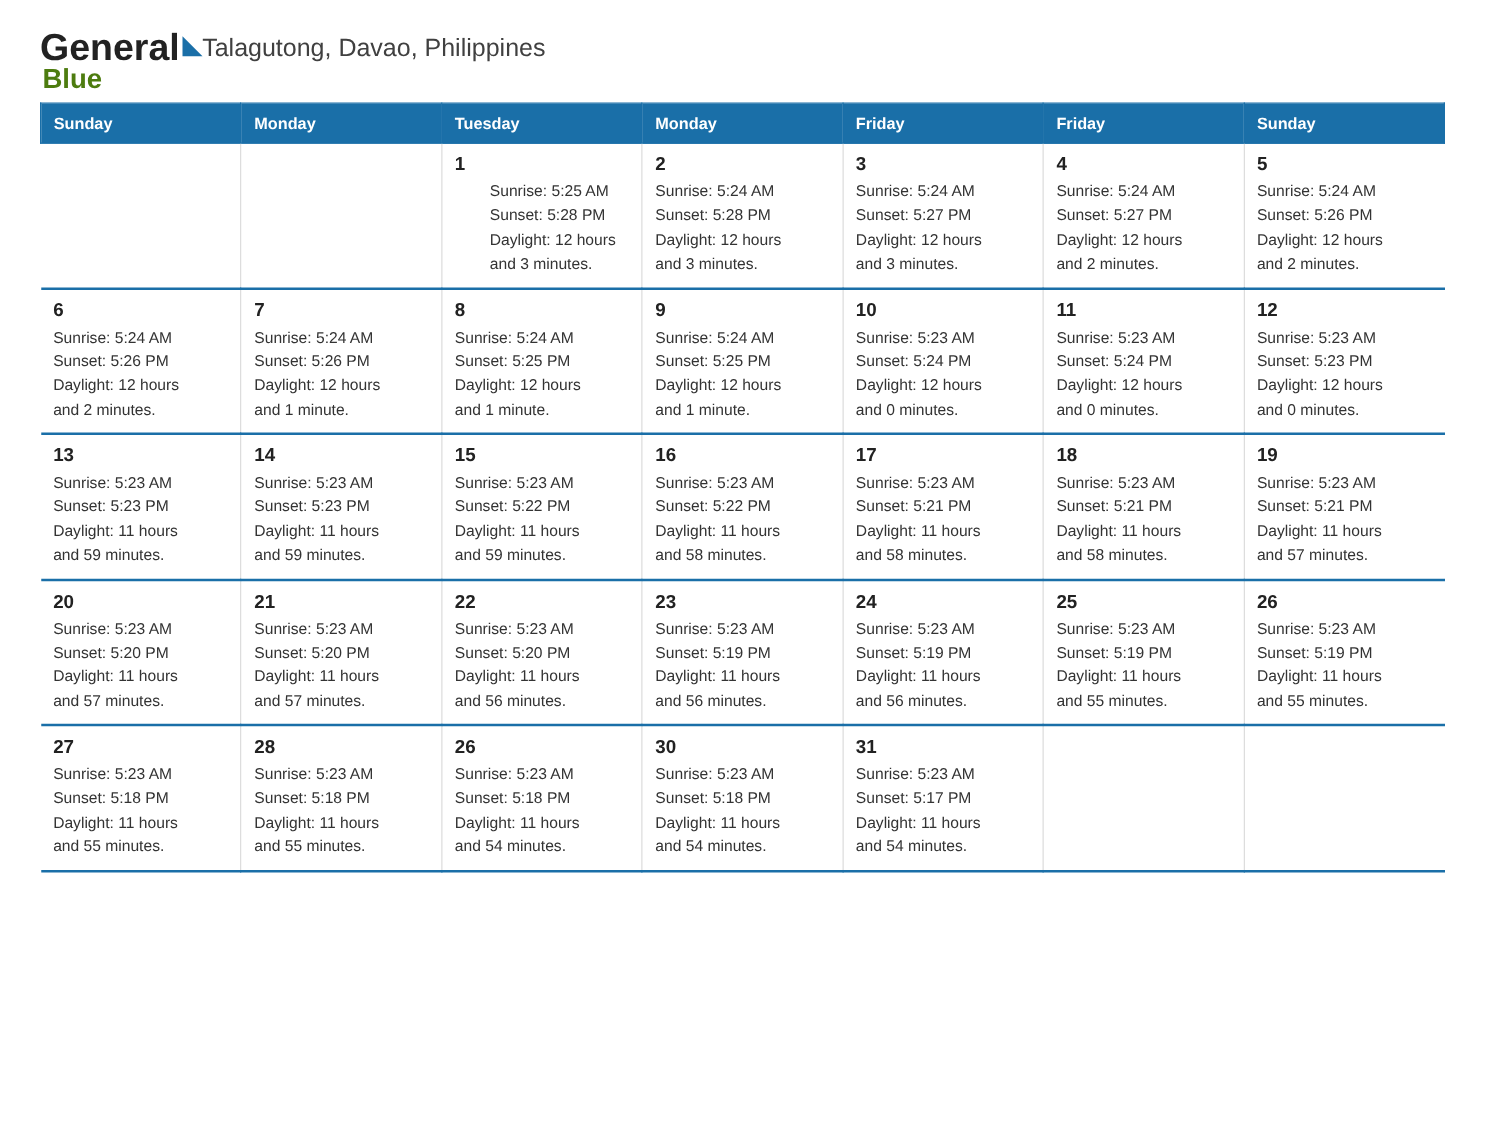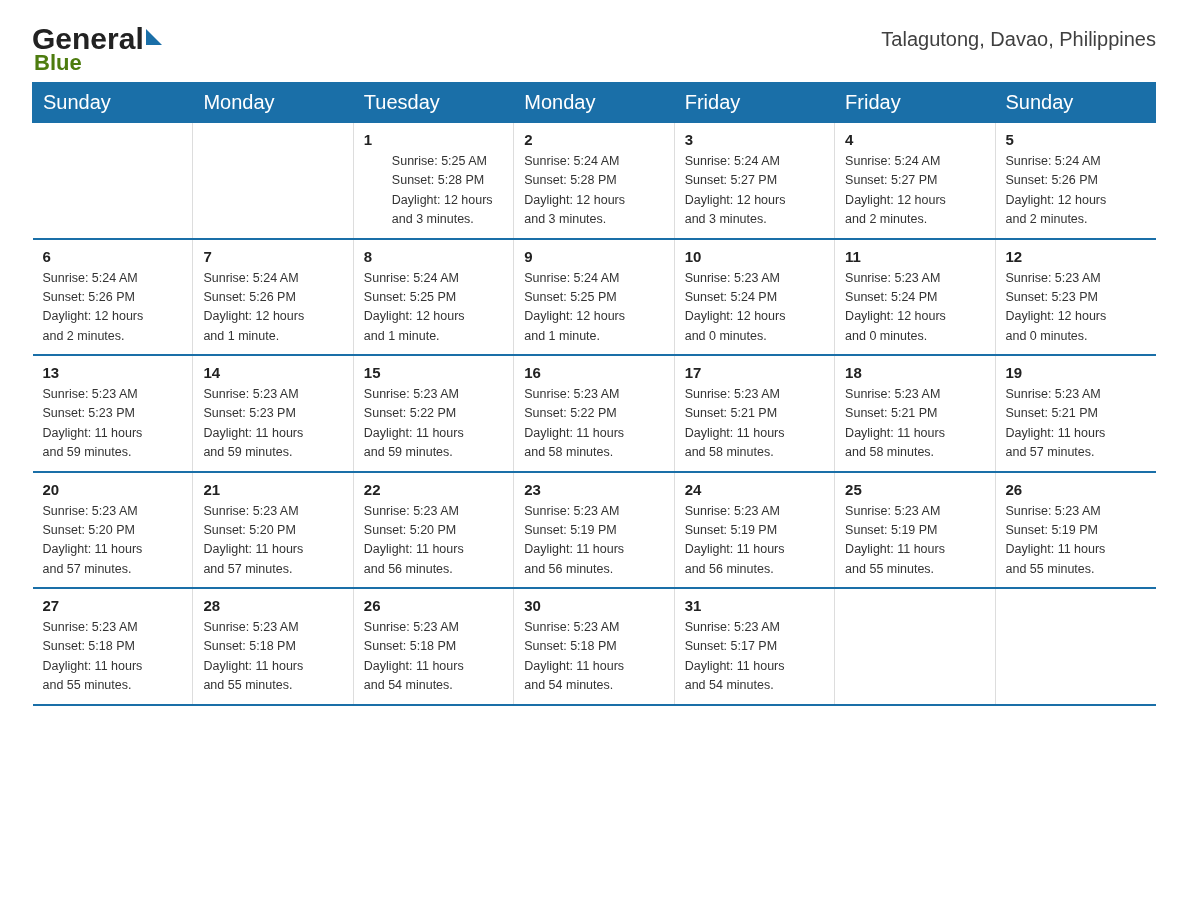--- a/index.html
+++ b/index.html
@@ -5,21 +5,20 @@
     * { box-sizing: border-box; margin: 0; padding: 0; }
     body {
       font-family: Arial, sans-serif;
       background: #fff;
       padding: 24px 32px;
       width: 1188px;
       min-height: 918px;
     }
     .header {
       display: flex;
-      justify-content: space-between;
       align-items: flex-start;
       margin-bottom: 0;
     }
     .title-section {
       text-align: right;
     }
     .month-title {
       font-size: 52px;
       font-weight: 300;
       color: #222;
@@ -33,22 +32,22 @@
     table {
       width: 100%;
       border-collapse: collapse;
       margin-top: 8px;
     }
     thead tr {
       background-color: #1a6fa8;
     }
     thead th {
       color: #fff;
-      font-size: 20px;
-      font-weight: normal;
+      font-size: 13px;
+      font-weight: bold;
       padding: 8px 10px;
       text-align: left;
       border: 1px solid #1a6fa8;
     }
     tbody tr {
       border-bottom: 2px solid #1a6fa8;
     }
     tbody td {
       vertical-align: top;
       padding: 8px 10px;

